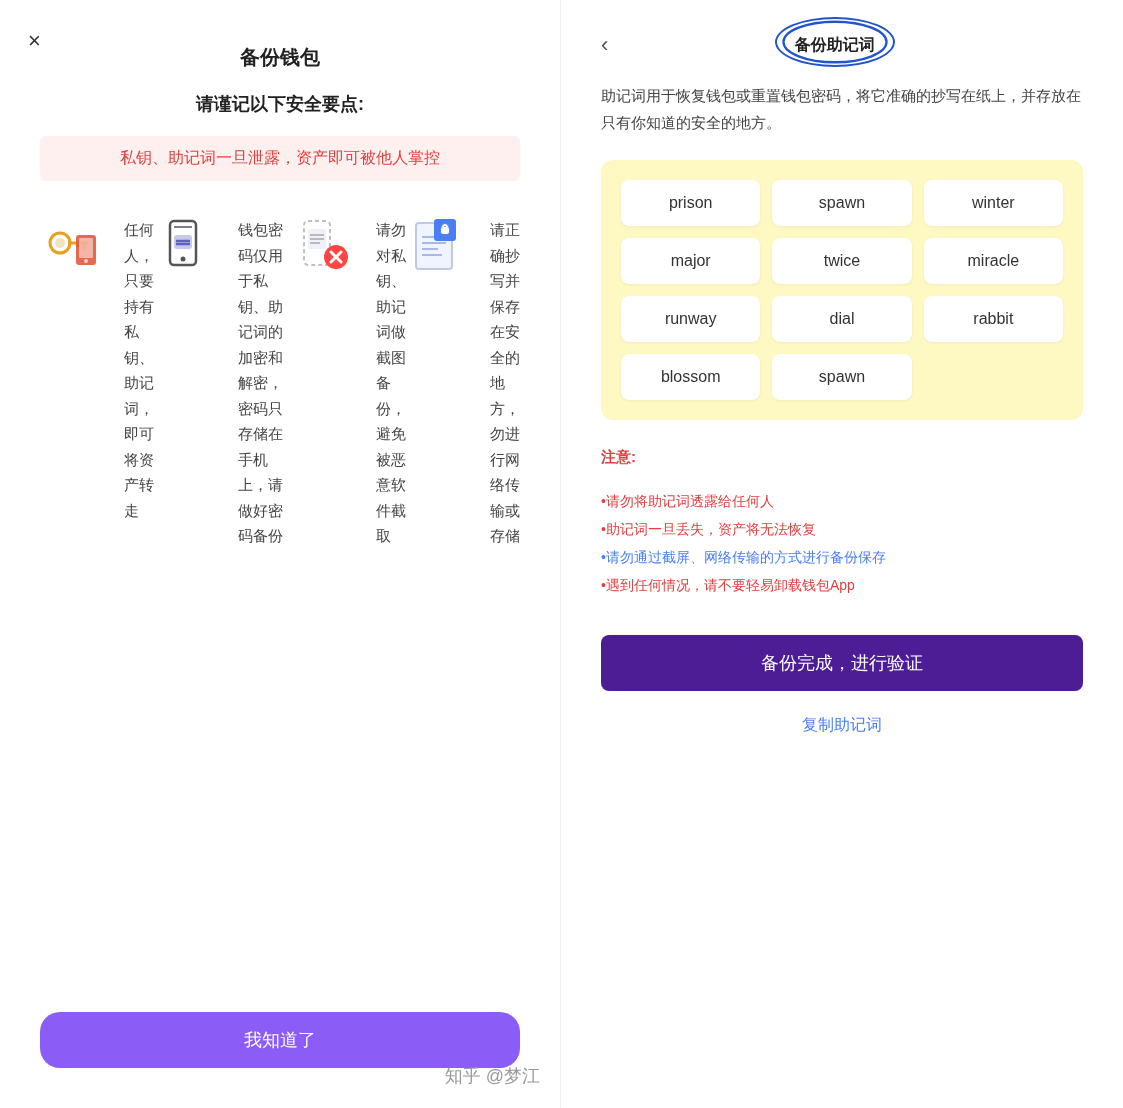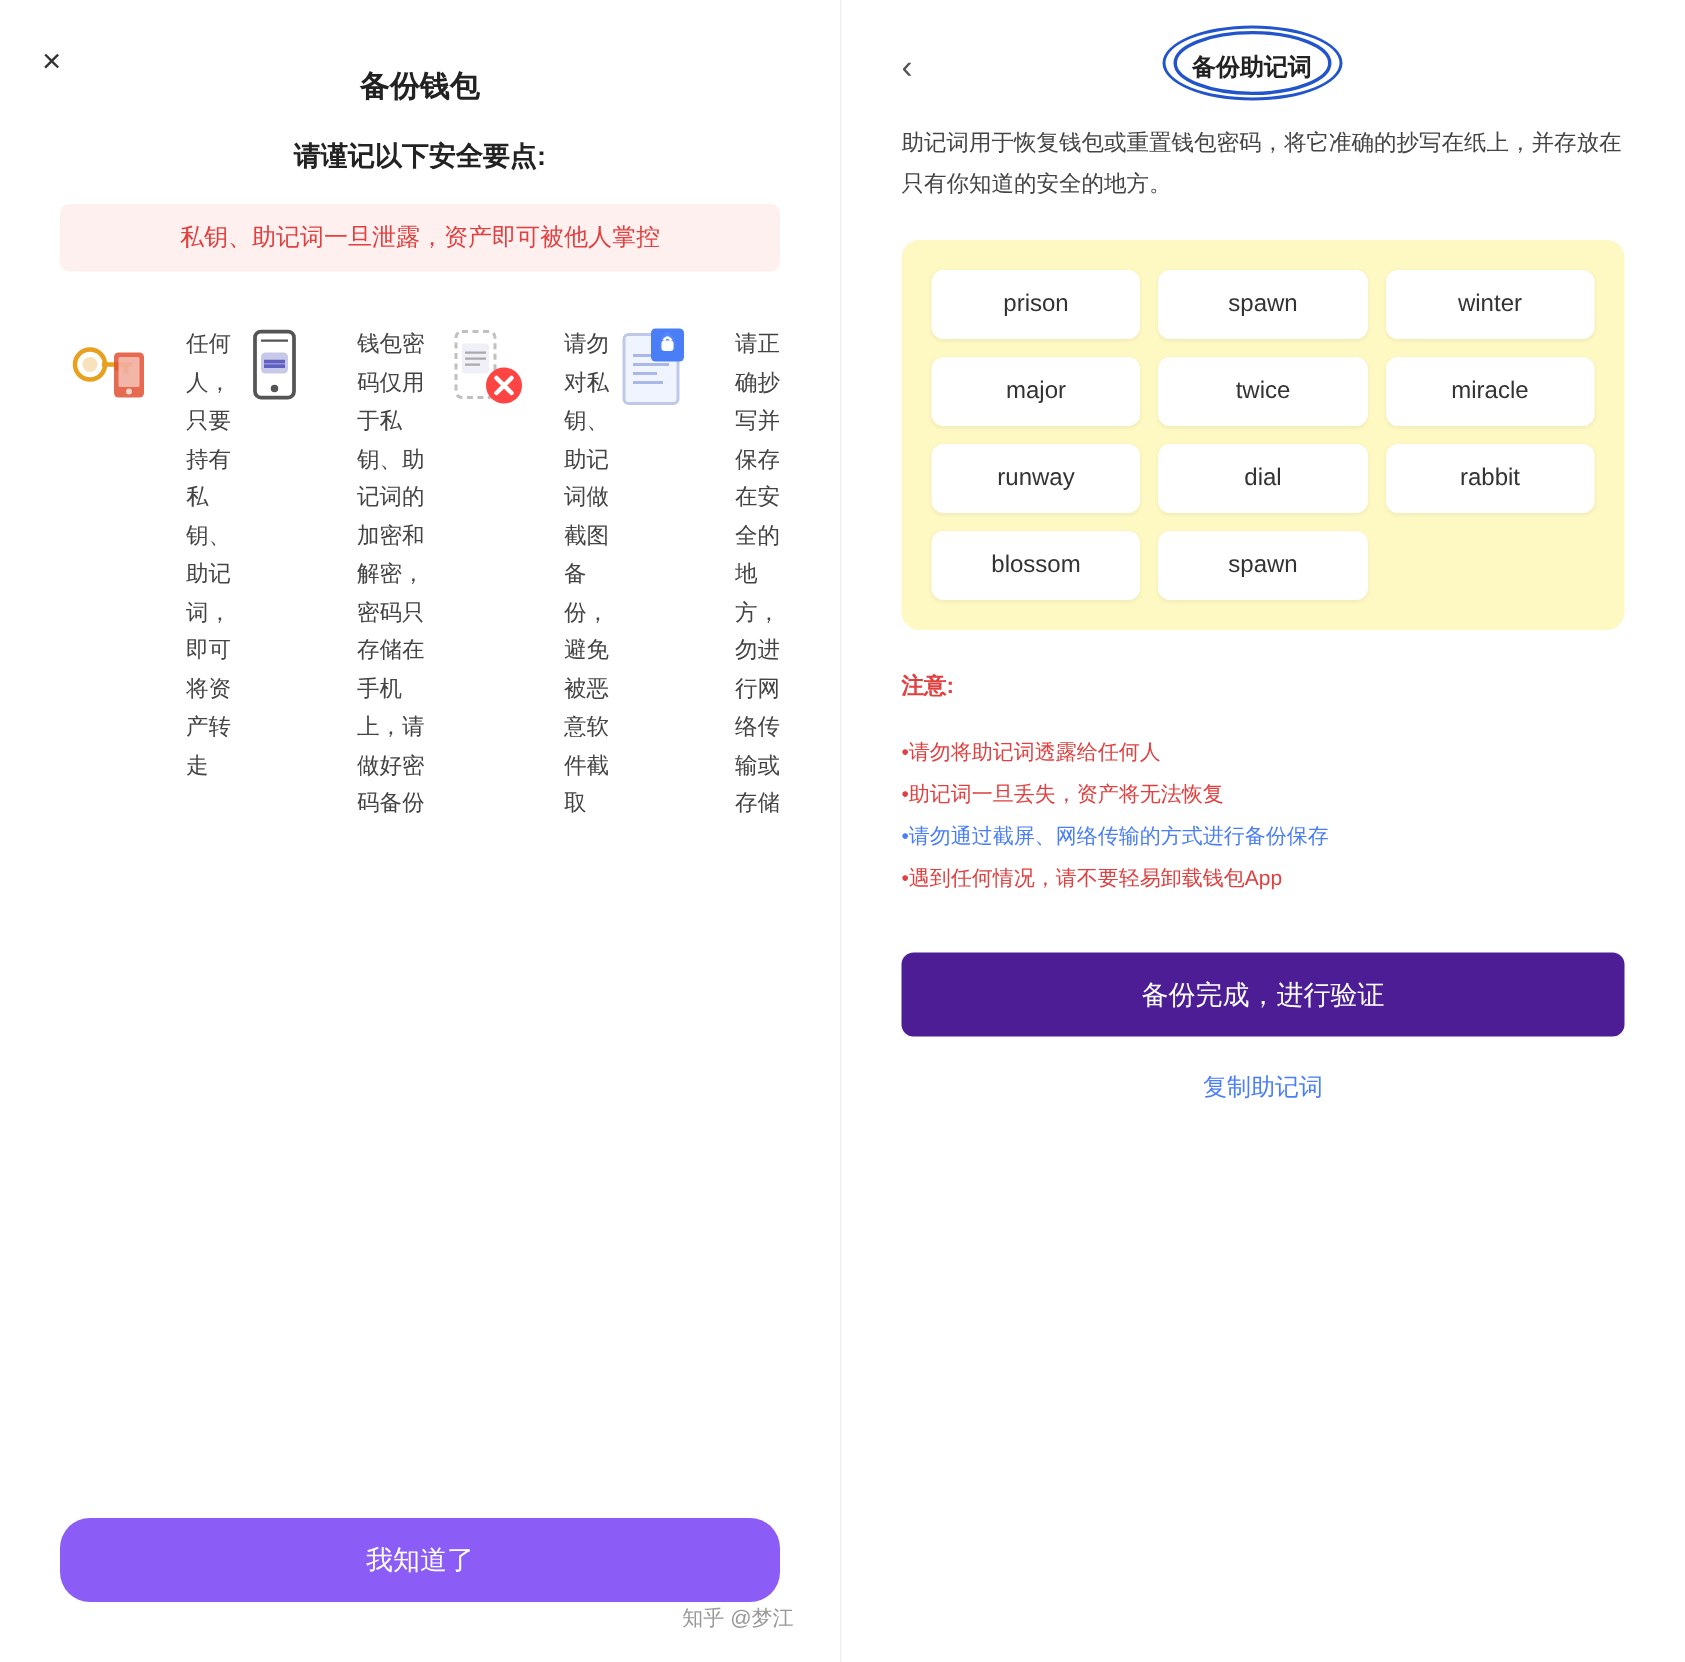--- a/index.html
+++ b/index.html
@@ -87,22 +87,22 @@
       border: none;
       border-radius: 20px;
       padding: 16px;
       font-size: 18px;
       width: 100%;
       cursor: pointer;
     }
     .watermark {
       position: absolute;
       bottom: 20px;
-      right: 31px;
-      font-size: 14px;
+      right: 20px;
+      font-size: 18px;
       color: #999;
     }
 
     
     .right-panel {
       width: 562px;
       padding: 32px 40px 40px 40px;
       display: flex;
       flex-direction: column;
       position: relative;

